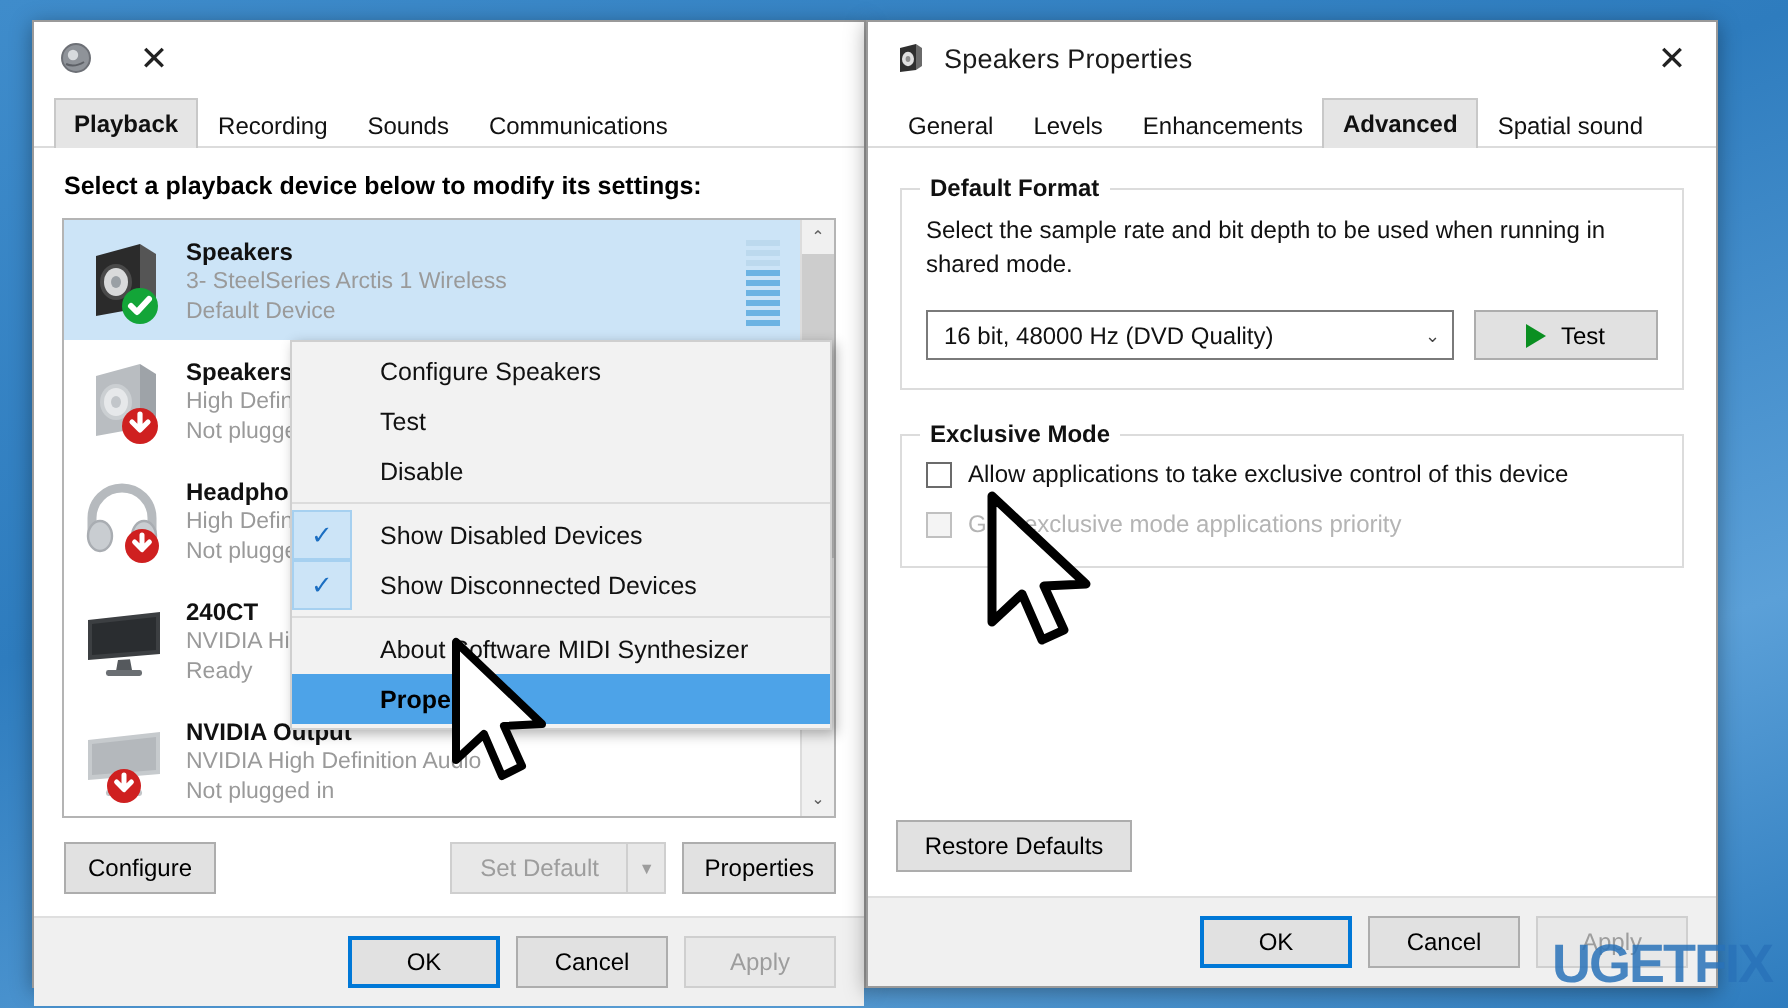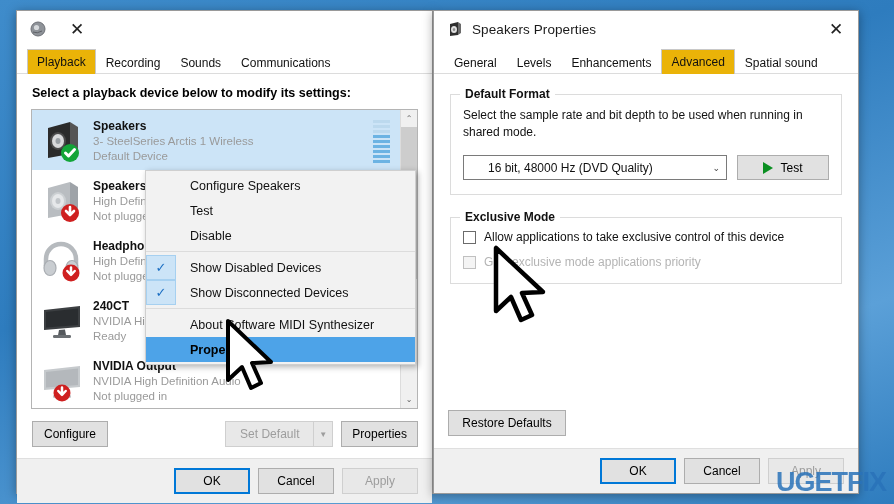--- a/index.html
+++ b/index.html
@@ -66,23 +66,23 @@
     color: #111;
     border: 1px solid transparent;
     border-bottom: none;
     background: transparent;
     line-height: 14px;
     white-space: nowrap;
     position: relative;
     top: 1px;
   }
   .tab.active {
-    background: #eab308;
+    background: #e5e5e5;
     border-color: #c8c8c8;
-    font-weight: normal;
+    font-weight: bold;
     padding-top: 5px;
     padding-bottom: 5px;
     top: 1px;
     z-index: 2;
   }
   .tabpage {
     flex: 1;
     background: #ffffff;
     padding: 10px 14px 0 14px;
     position: relative;
@@ -217,21 +217,21 @@
   .combo {
     flex: 1;
     height: 25px;
     background: #fff;
     border: 1px solid #7a7a7a;
     display: flex; align-items: center;
     padding: 0 6px 0 8px;
     font-size: 12px;
     color: #111;
   }
-  .combo .cval { flex: 1; margin-left: 16px; }
+  .combo .cval { flex: 1; }
   .combo .carrow { font-size: 9px; color: #444; }
   .testbtn {
     width: 92px; height: 25px;
     border: 1px solid #adadad;
     background: #e1e1e1;
     display: flex; align-items: center; justify-content: center; gap: 7px;
     font-size: 12px;
   }
   .playtri {
     width: 0; height: 0;

